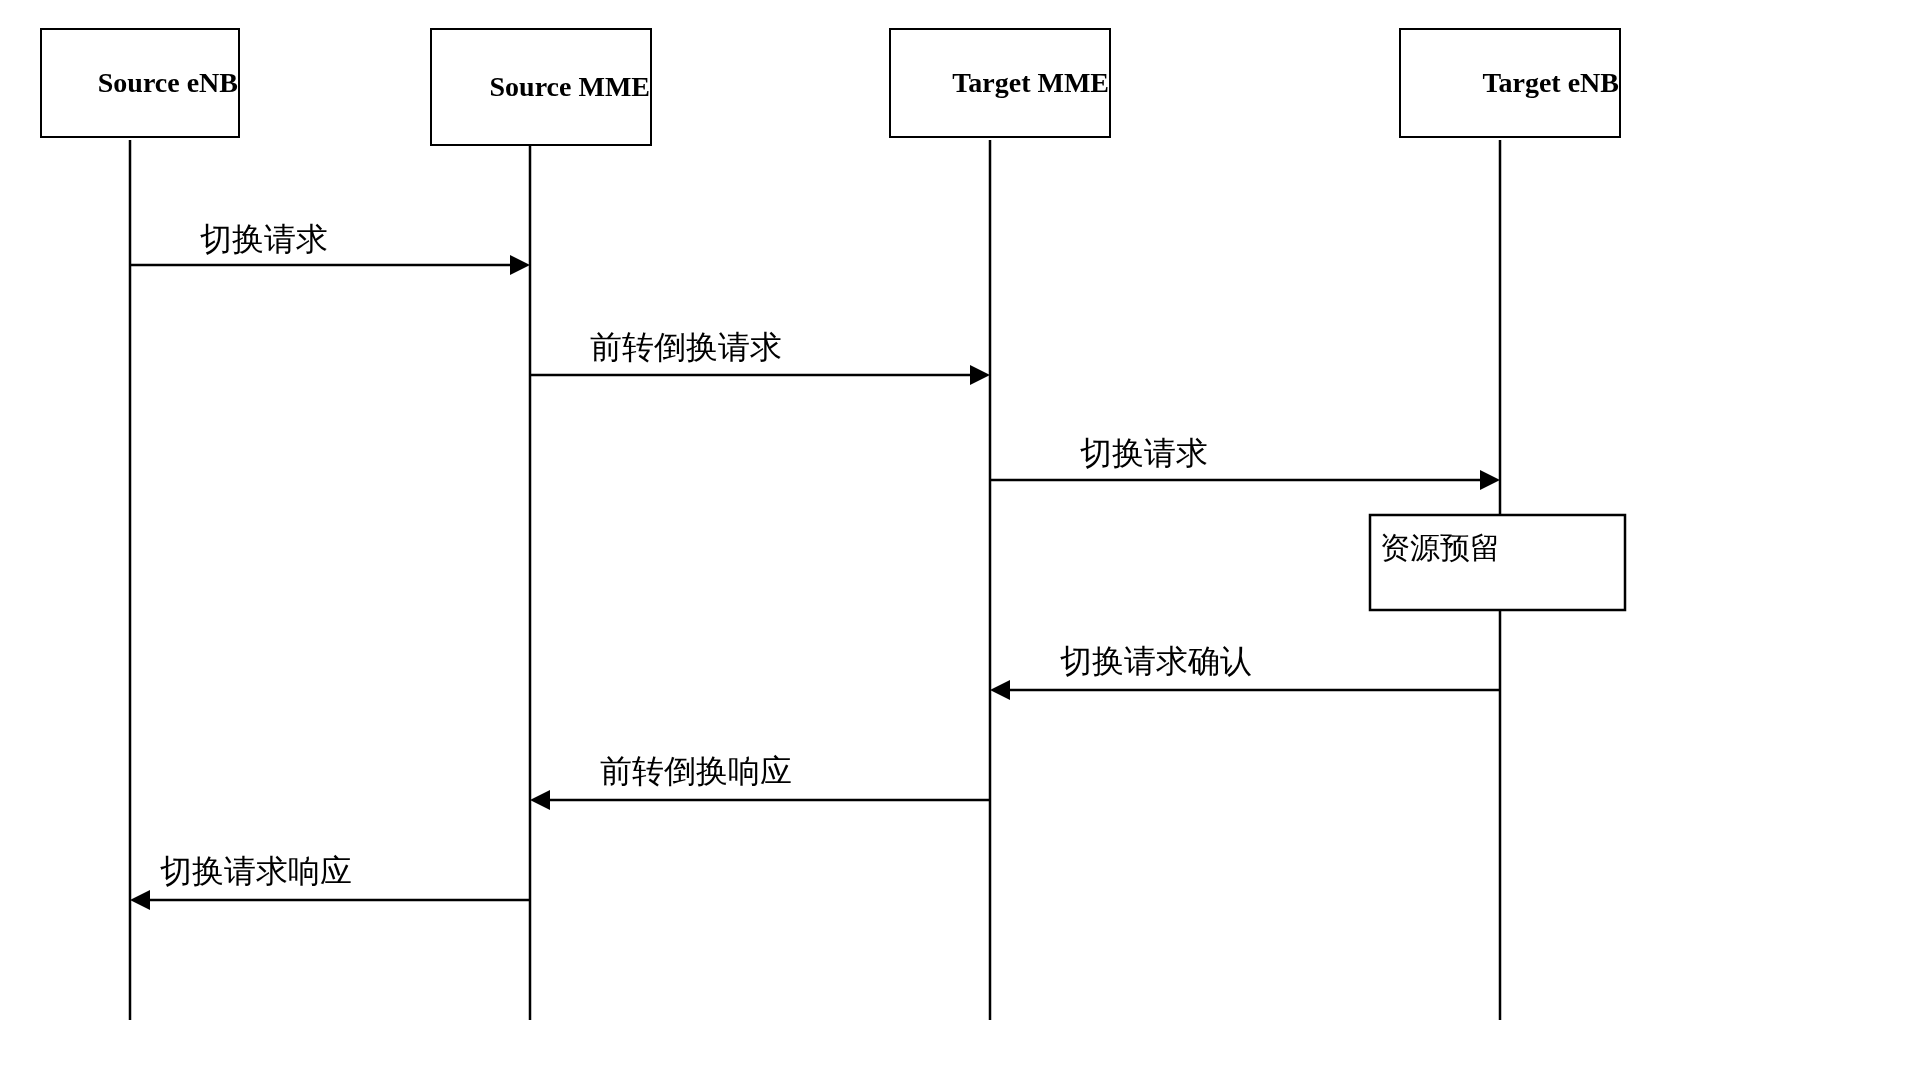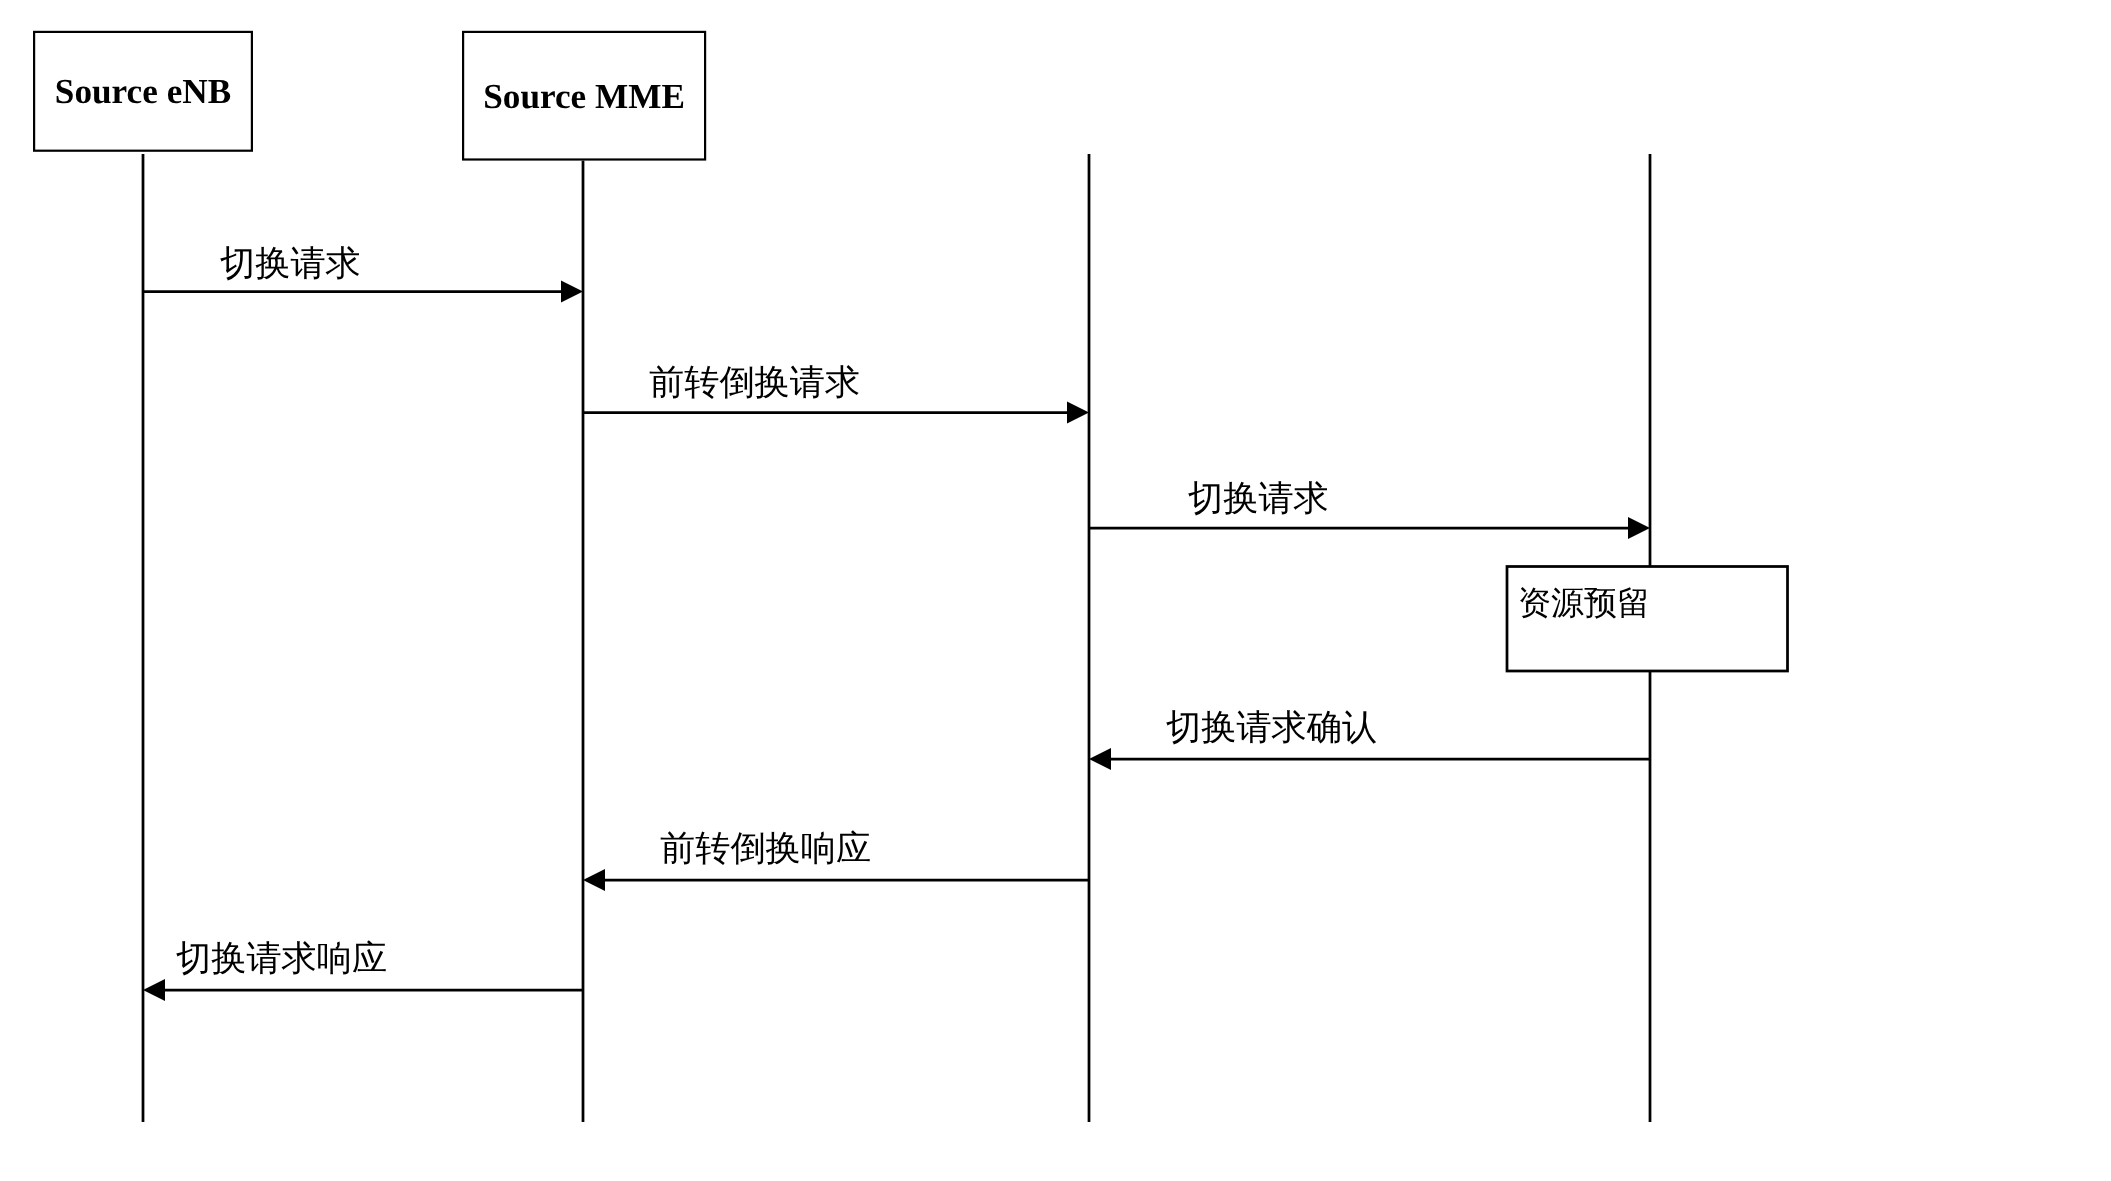--- a/index.html
+++ b/index.html
@@ -19,24 +19,25 @@
       background: #fff;
     }
 
     
     .actor-box {
       position: absolute;
       border: 2px solid #000;
       background: #fff;
       display: flex;
       align-items: center;
-      justify-content: center;
-      font-size: 32px;
+      justify-content: flex-end;
+      font-size: 28px;
       font-weight: bold;
       text-align: center;
+      margin-left: 10px;
     }
   </style>
 </head>
 <body>
 
 <div id="diagram">
 
   <svg style="position:absolute;top:0;left:0;width:1919px;height:1074px;" xmlns="http://www.w3.org/2000/svg">
 
     <line x1="130" y1="140" x2="130" y2="1020" stroke="#000" stroke-width="2.5"></line>
@@ -78,15 +79,21 @@
   </svg>
 
   <div class="actor-box" style="left:30px; top:28px; width:200px; height:110px;">
     <span>Source eNB</span>
   </div>
 
   <div class="actor-box" style="left:420px; top:28px; width:222px; height:118px;">
     <span>Source MME</span>
   </div>
 
+  <div class="actor-box" style="left:879px; top:28px; width:222px; height:110px;">
+    <span>Target MME</span>
+  </div>
 
+  <div class="actor-box" style="left:1389px; top:28px; width:222px; height:110px;">
+    <span>Target eNB</span>
+  </div>
 
 </div>
 
 </body></html>

